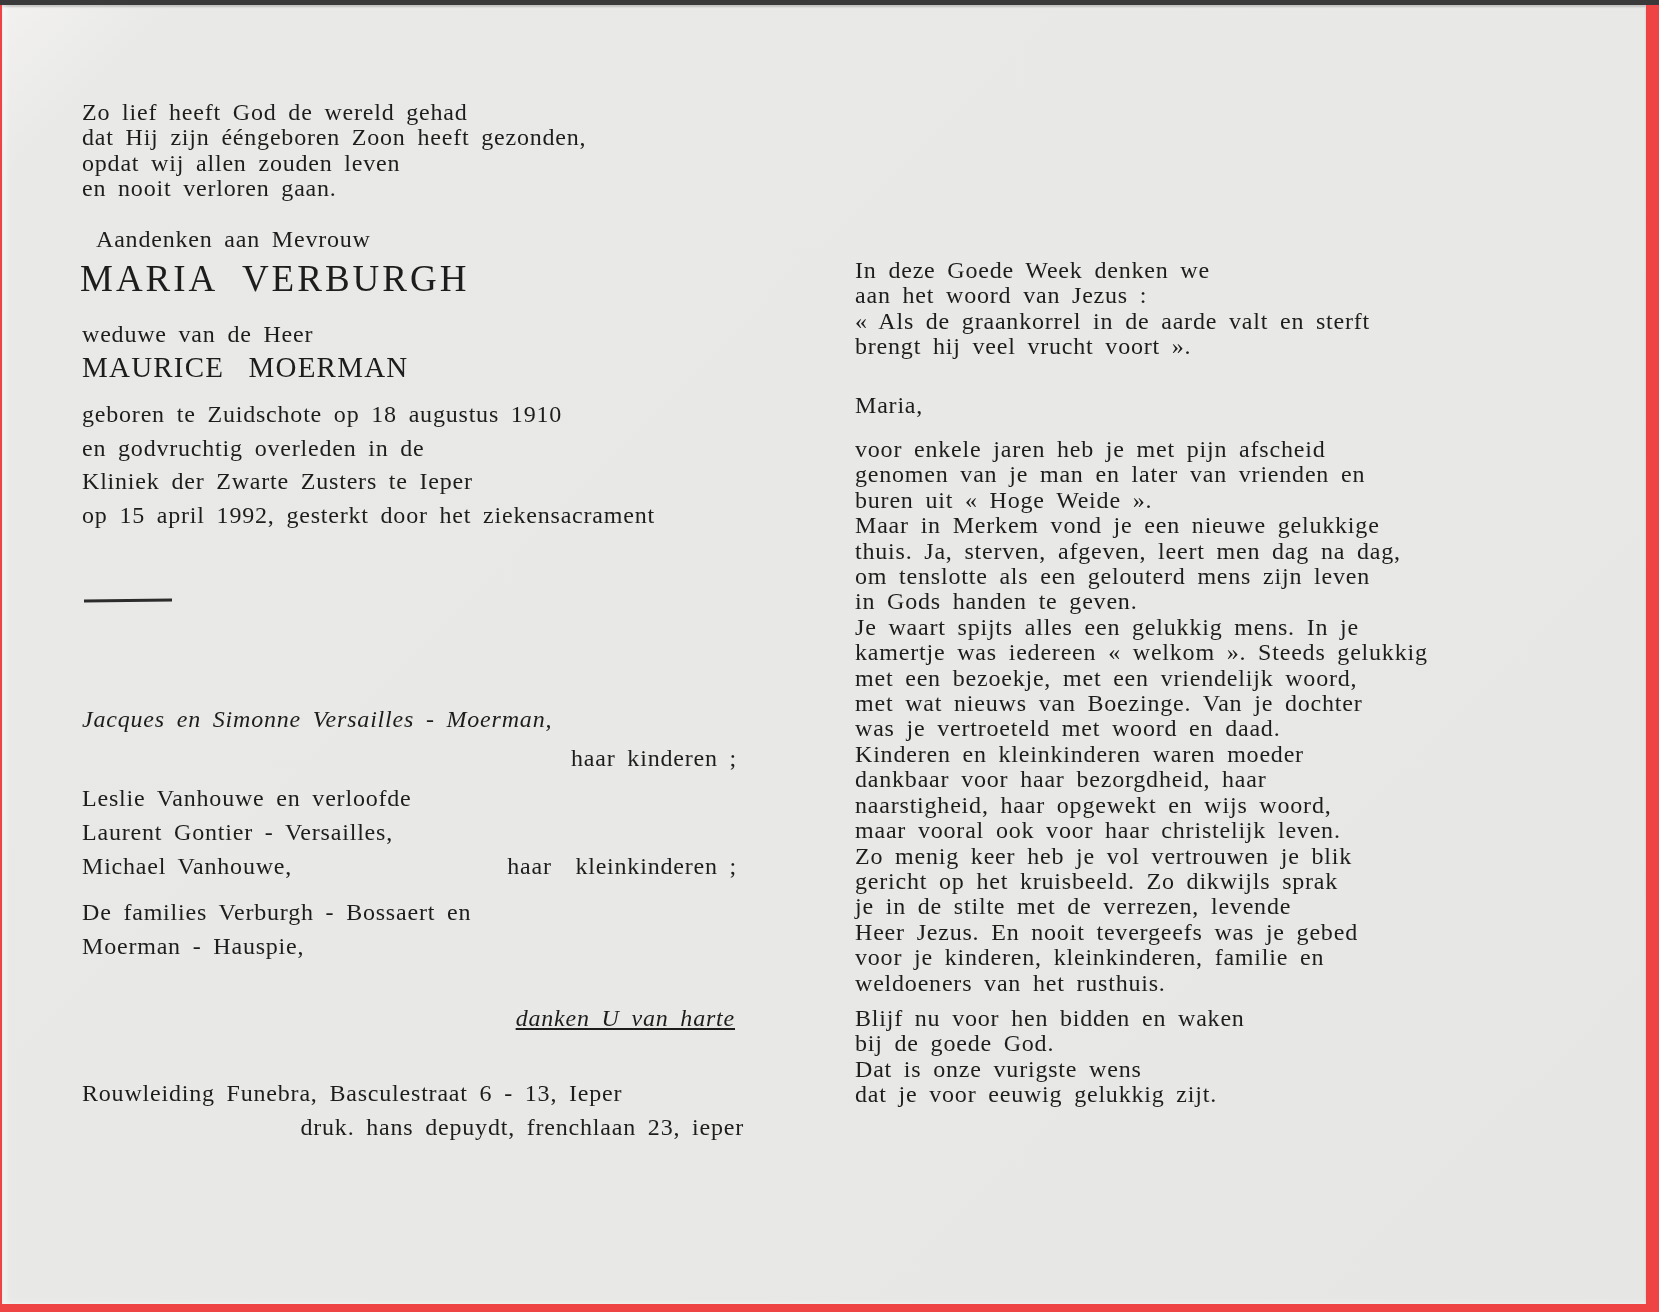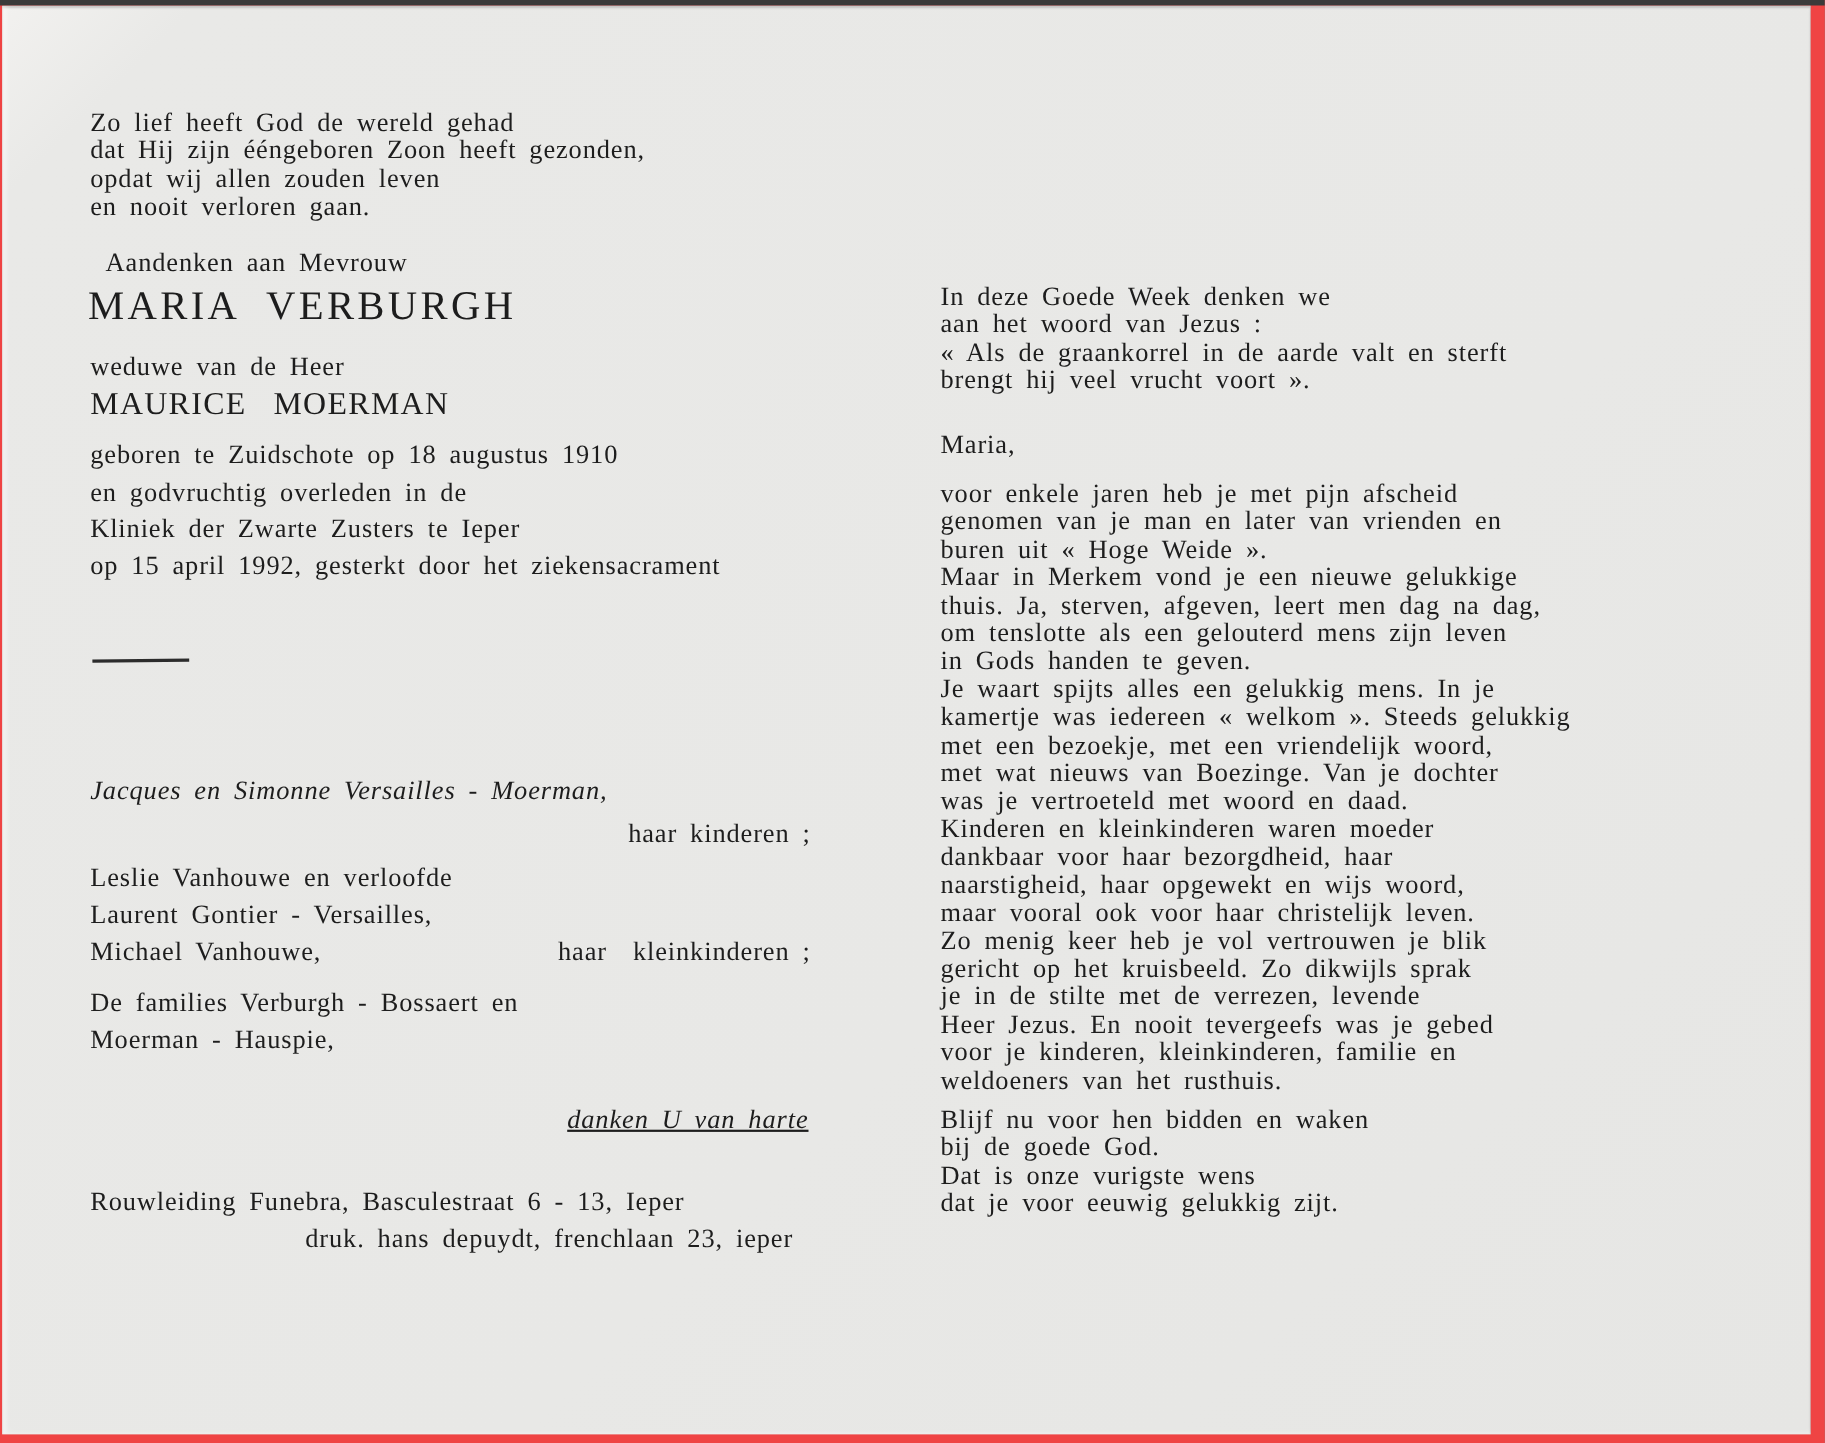--- a/index.html
+++ b/index.html
@@ -98,21 +98,21 @@
     <span>Michael Vanhouwe,</span>
     <span>haar  kleinkinderen ;</span>
   </div>
 
   <div class="txt fam" style="left:82px; top:895px;">De families Verburgh - Bossaert en<br>Moerman - Hauspie,</div>
 
   <div class="txt italic right-align" style="left:82px; top:1006px; width:653px;">danken U van harte</div>
 
   <div class="txt" style="left:82px; top:1081px;font-family:Liberation Serif, serif;">Rouwleiding Funebra, Basculestraat 6 - 13, Ieper</div>
 
-  <div class="txt right-align" style="left:68px; top:1115px; width:653px;">druk. hans depuydt, frenchlaan 23, ieper</div>
+  <div class="txt right-align" style="left:91px; top:1115px; width:653px;">druk. hans depuydt, frenchlaan 23, ieper</div>
 
   <div class="txt" style="left:855px; top:258px;">In deze Goede Week denken we<br>aan het woord van Jezus :<br>« Als de graankorrel in de aarde valt en sterft<br>brengt hij veel vrucht voort ».</div>
 
   <div class="txt" style="left:855px; top:393px;">Maria,</div>
 
   <div class="txt" style="left:855px; top:437px;">voor enkele jaren heb je met pijn afscheid<br>genomen van je man en later van vrienden en<br>buren uit « Hoge Weide ».<br>Maar in Merkem vond je een nieuwe gelukkige<br>thuis. Ja, sterven, afgeven, leert men dag na dag,<br>om tenslotte als een gelouterd mens zijn leven<br>in Gods handen te geven.<br>Je waart spijts alles een gelukkig mens. In je<br>kamertje was iedereen « welkom ». Steeds gelukkig<br>met een bezoekje, met een vriendelijk woord,<br>met wat nieuws van Boezinge. Van je dochter<br>was je vertroeteld met woord en daad.<br>Kinderen en kleinkinderen waren moeder<br>dankbaar voor haar bezorgdheid, haar<br>naarstigheid, haar opgewekt en wijs woord,<br>maar vooral ook voor haar christelijk leven.<br>Zo menig keer heb je vol vertrouwen je blik<br>gericht op het kruisbeeld. Zo dikwijls sprak<br>je in de stilte met de verrezen, levende<br>Heer Jezus. En nooit tevergeefs was je gebed<br>voor je kinderen, kleinkinderen, familie en<br>weldoeners van het rusthuis.</div>
 
   <div class="txt" style="left:855px; top:1006px;">Blijf nu voor hen bidden en waken<br>bij de goede God.<br>Dat is onze vurigste wens<br>dat je voor eeuwig gelukkig zijt.</div>
 
 </div>

